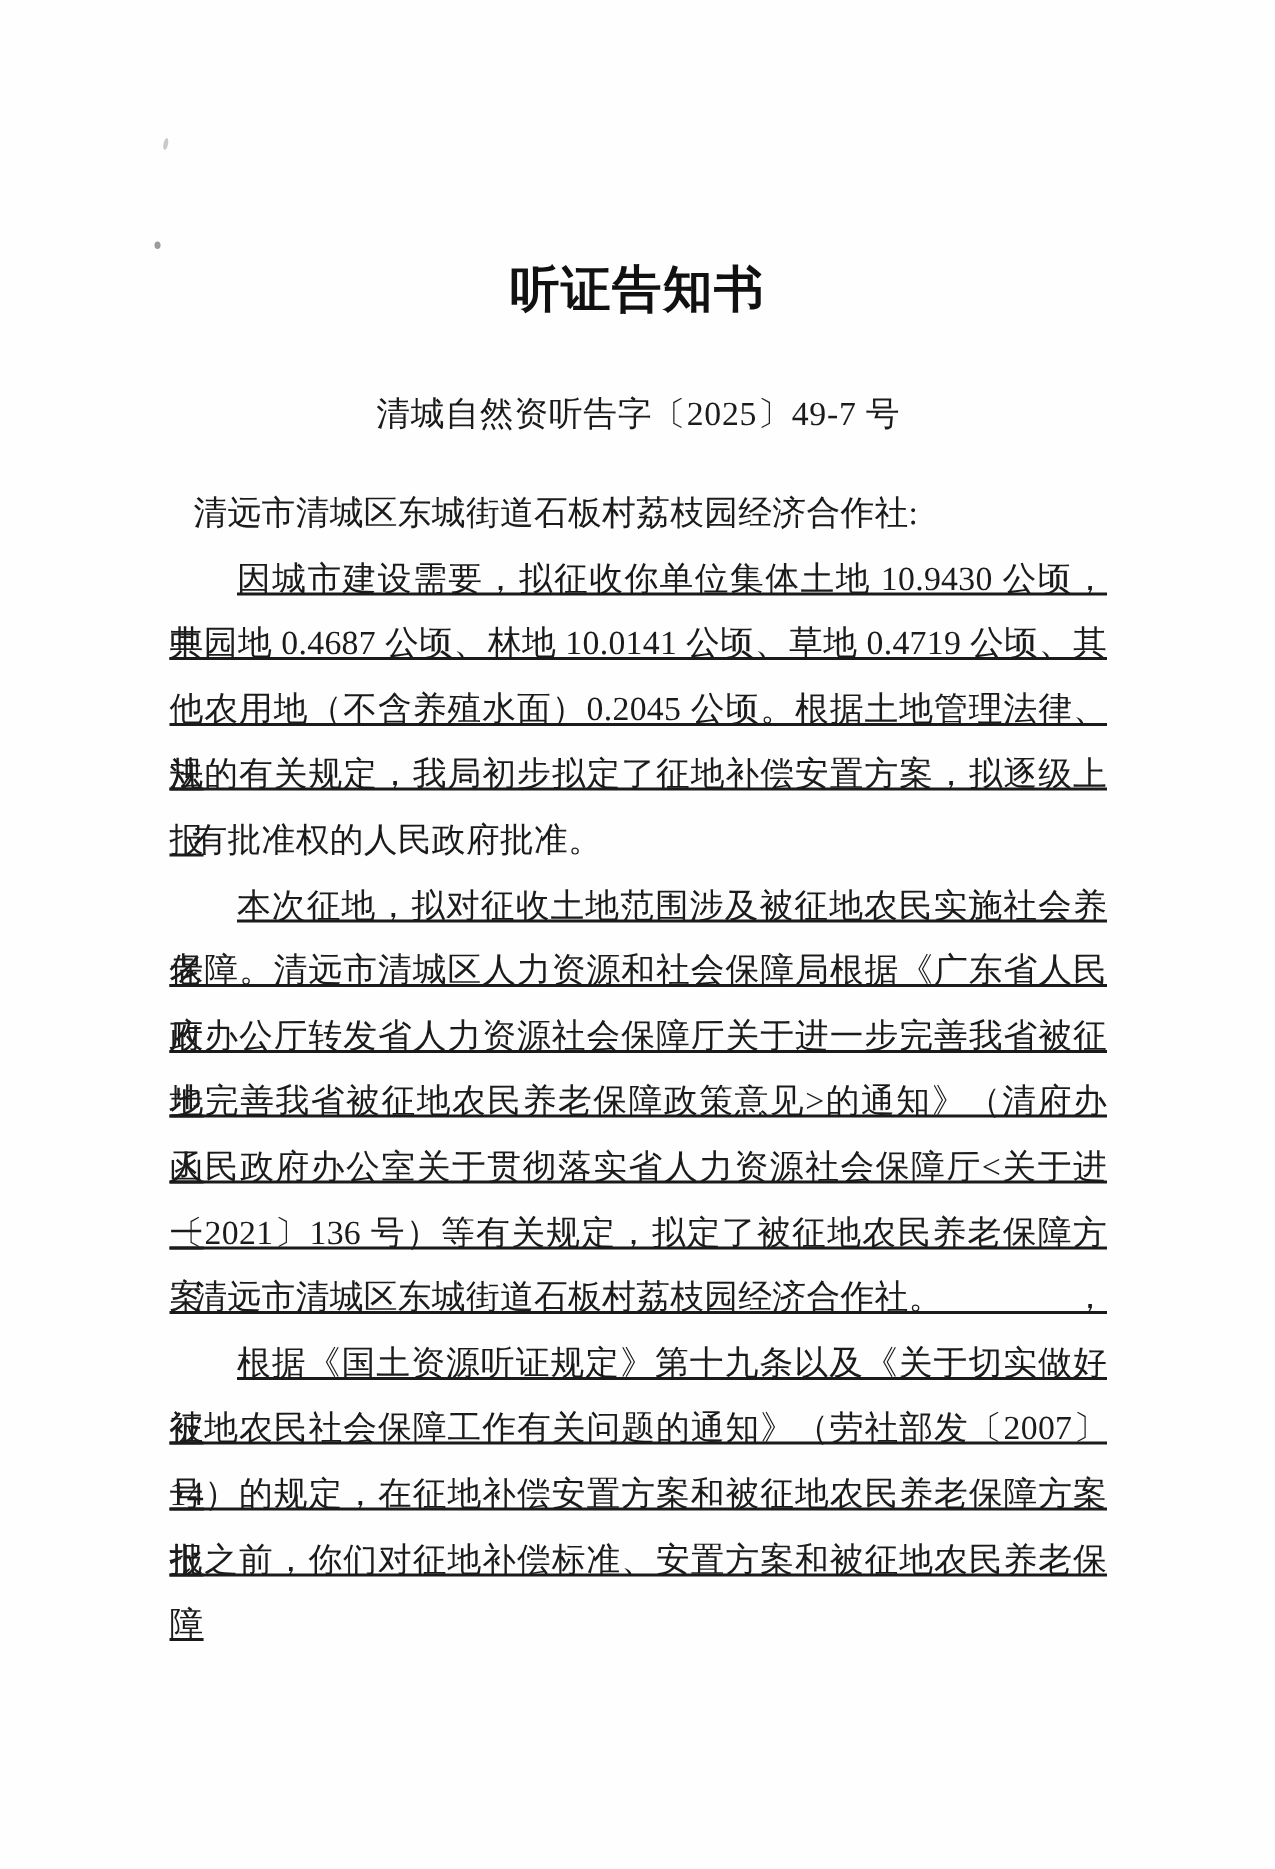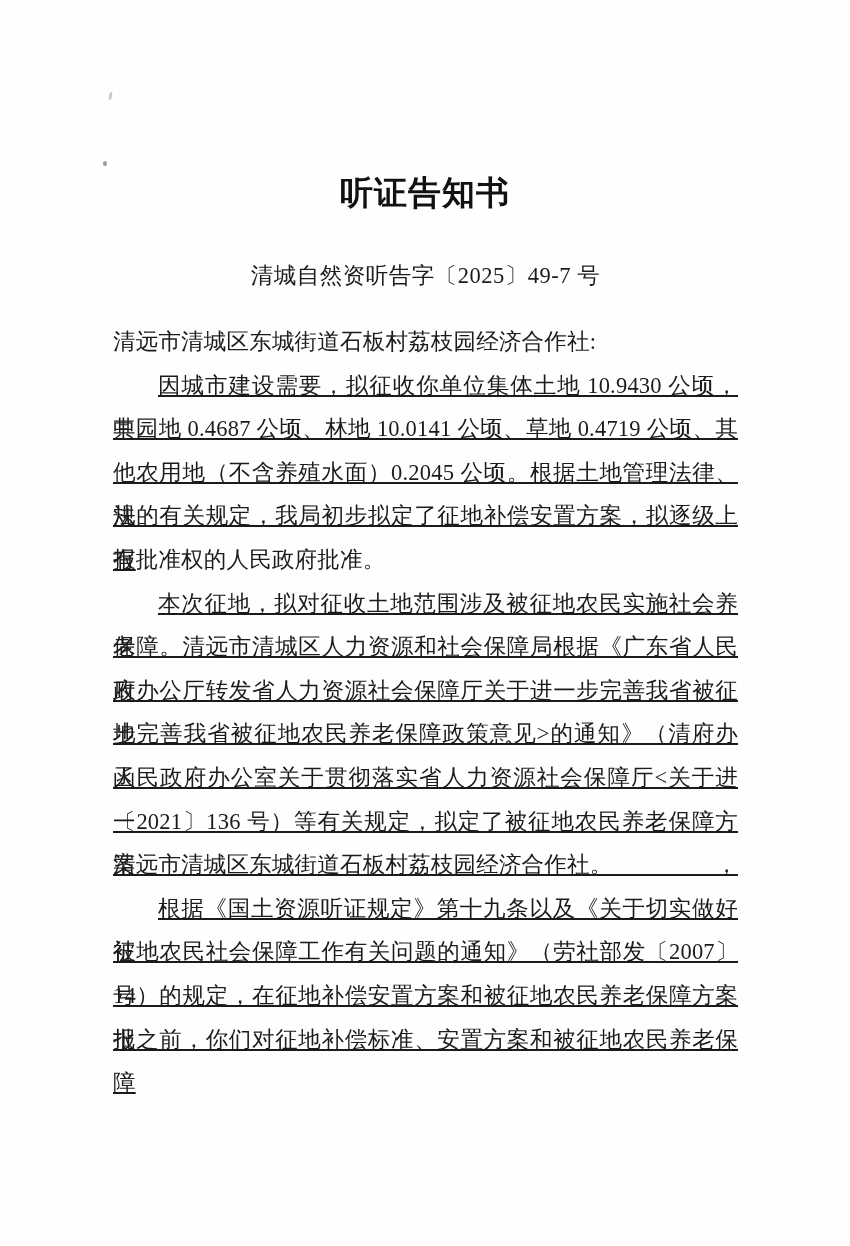--- a/index.html
+++ b/index.html
@@ -72,20 +72,21 @@
   .doc-line.fill {
     text-align: justify;
     text-align-last: justify;
     text-decoration: underline;
   }
   .doc-line.indent {
     text-indent: 45px;
   }
   .doc-line.short {
     white-space: nowrap;
+    margin-left: 16px;
   }
 </style>
 </head>
 <body>
 
 <div class="page">
 
   <div class="scan-speck speck-2"></div>
   <div class="scan-speck speck-1"></div>
 

